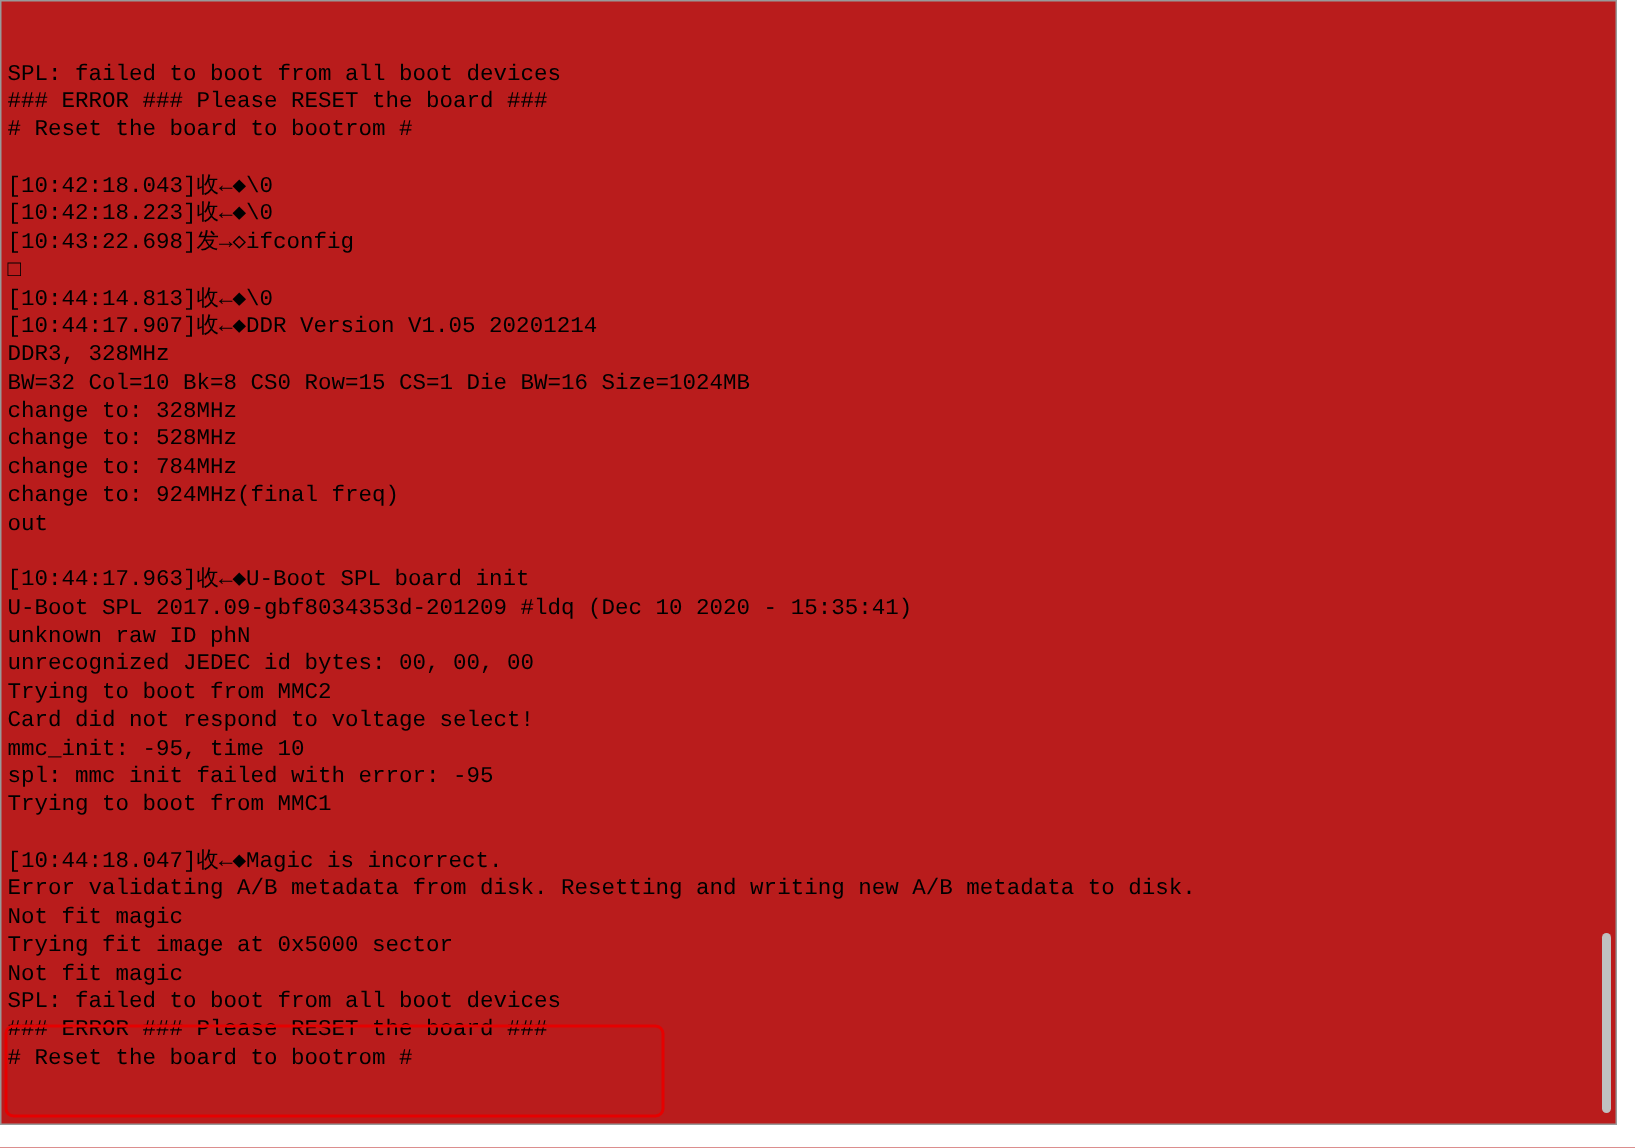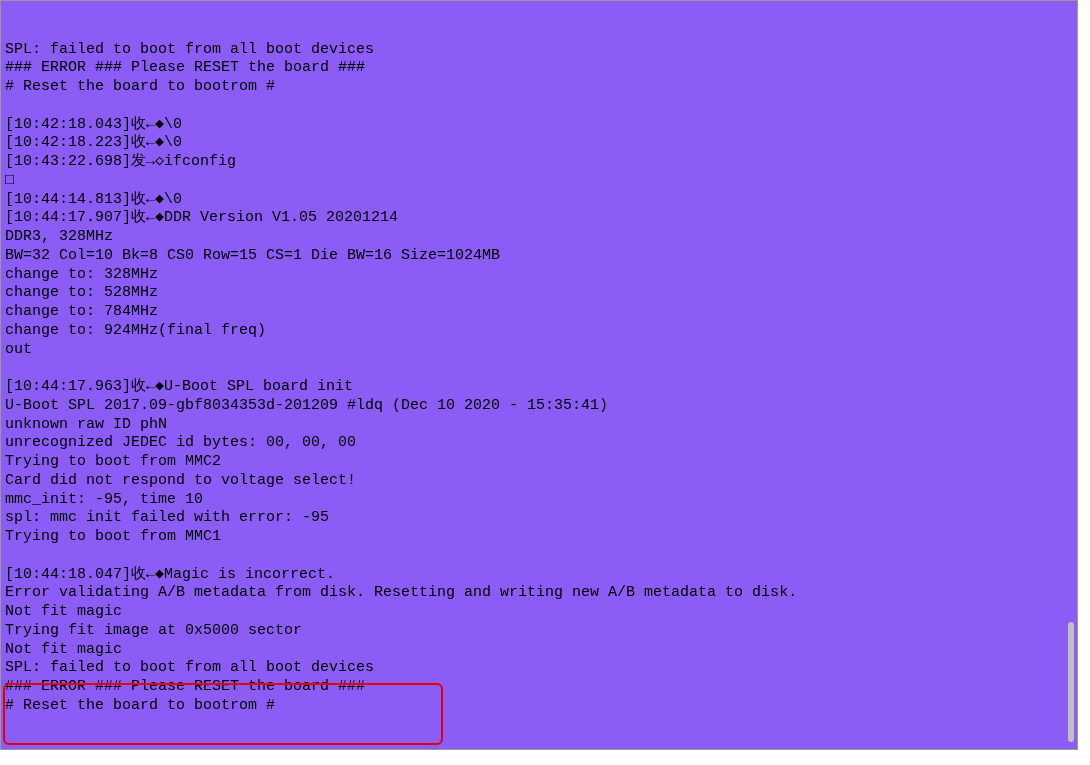--- a/index.html
+++ b/index.html
@@ -17,21 +17,21 @@
     .terminal {
       position: absolute;
       top: 0;
       left: 0;
       width: 1078px;
       height: 750px;
       border: 1px solid #999;
       padding: 2px 4px;
       white-space: pre;
       overflow: hidden;
-      background: #8b5cf6;
+      background: #b91c1c;
     }
     .scrollbar-track {
       position: absolute;
       right: 3px;
       top: 1px;
       width: 8px;
       height: 748px;
       background: transparent;
     }
     .scrollbar-thumb {

